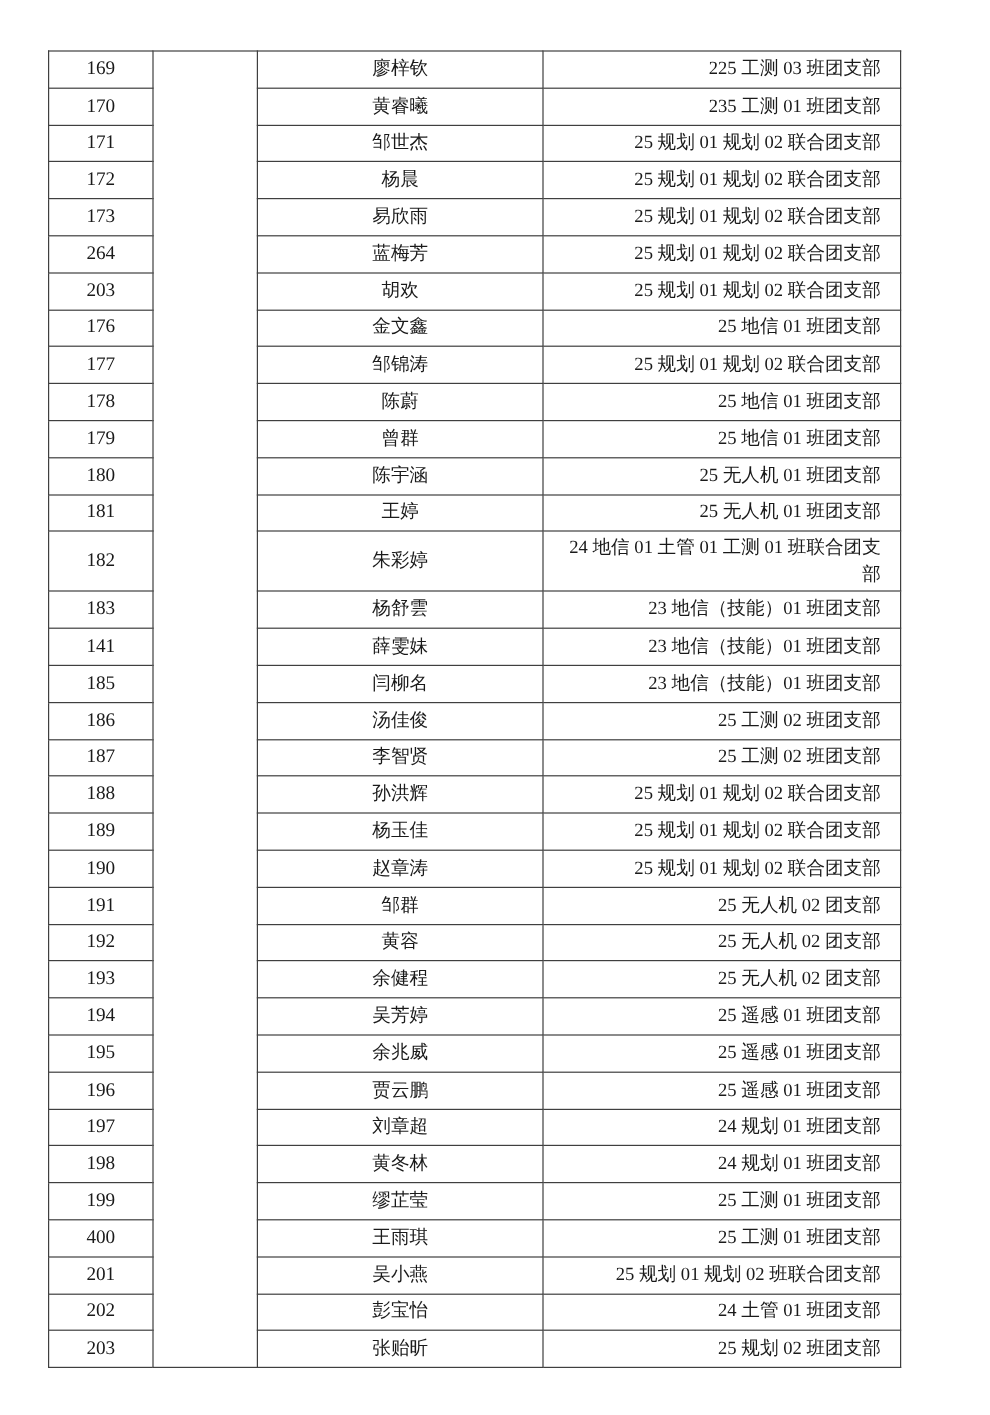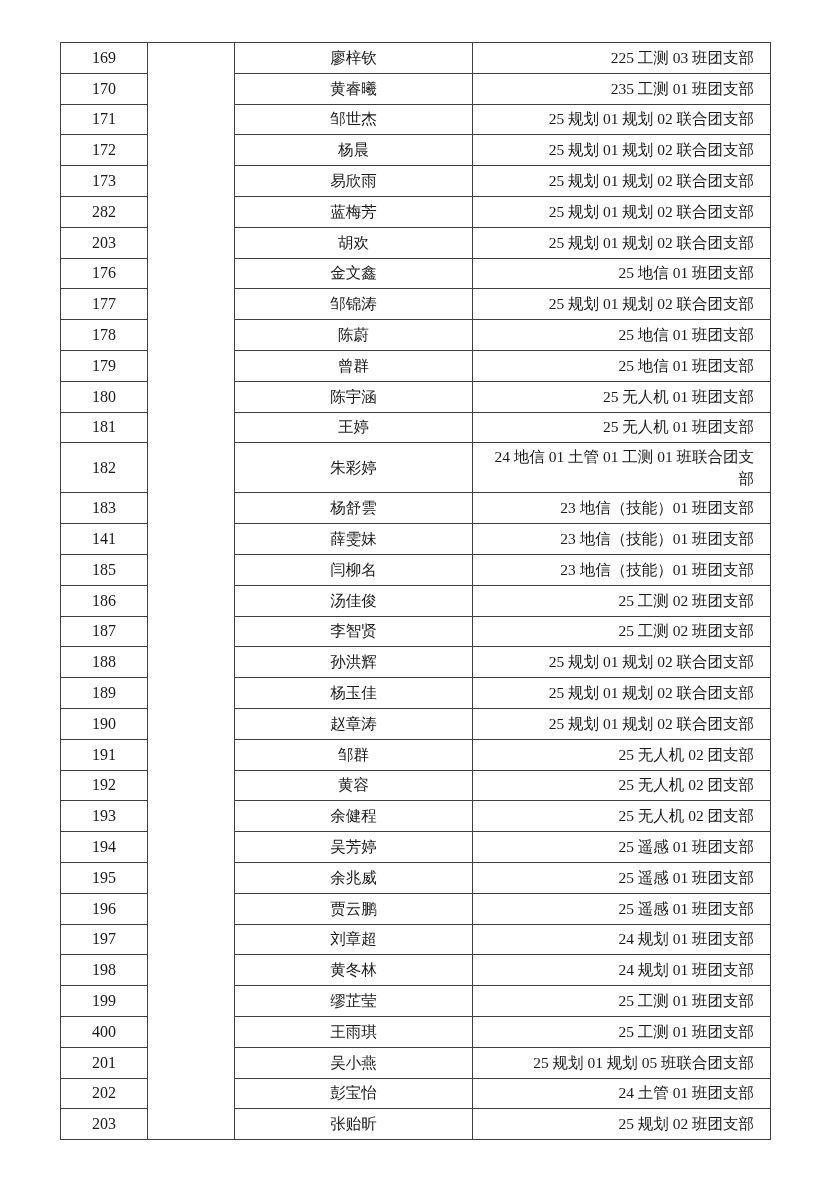--- a/index.html
+++ b/index.html
@@ -11,21 +11,21 @@
     position: relative;
     width: 825px;
     height: 1179px;
     background: #ffffff;
     font-family: "Liberation Serif", "DejaVu Serif", serif;
     color: #1a1a1a;
     overflow: hidden;
   }
   table.roster {
     position: absolute;
-    left: 60px;
+    left: 40px;
     top: 42px;
     width: 710px;
     border-collapse: collapse;
     table-layout: fixed;
   }
   table.roster td {
     border: 1px solid #3f3f3f;
     text-align: center;
     vertical-align: middle;
     font-size: 15.5px;
@@ -82,21 +82,21 @@
     <td class="num">172</td>
     <td class="name">杨晨</td>
     <td class="org">25 规划 01 规划 02 联合团支部</td>
   </tr>
         <tr>
     <td class="num">173</td>
     <td class="name">易欣雨</td>
     <td class="org">25 规划 01 规划 02 联合团支部</td>
   </tr>
         <tr>
-    <td class="num">282</td>
+    <td class="num">264</td>
     <td class="name">蓝梅芳</td>
     <td class="org">25 规划 01 规划 02 联合团支部</td>
   </tr>
         <tr>
     <td class="num">203</td>
     <td class="name">胡欢</td>
     <td class="org">25 规划 01 规划 02 联合团支部</td>
   </tr>
         <tr>
     <td class="num">176</td>
@@ -219,21 +219,21 @@
     <td class="org">25 工测 01 班团支部</td>
   </tr>
         <tr>
     <td class="num">400</td>
     <td class="name">王雨琪</td>
     <td class="org">25 工测 01 班团支部</td>
   </tr>
         <tr>
     <td class="num">201</td>
     <td class="name">吴小燕</td>
-    <td class="org">25 规划 01 规划 05 班联合团支部</td>
+    <td class="org">25 规划 01 规划 02 班联合团支部</td>
   </tr>
         <tr>
     <td class="num">202</td>
     <td class="name">彭宝怡</td>
     <td class="org">24 土管 01 班团支部</td>
   </tr>
         <tr>
     <td class="num">203</td>
     <td class="name">张贻昕</td>
     <td class="org">25 规划 02 班团支部</td>

